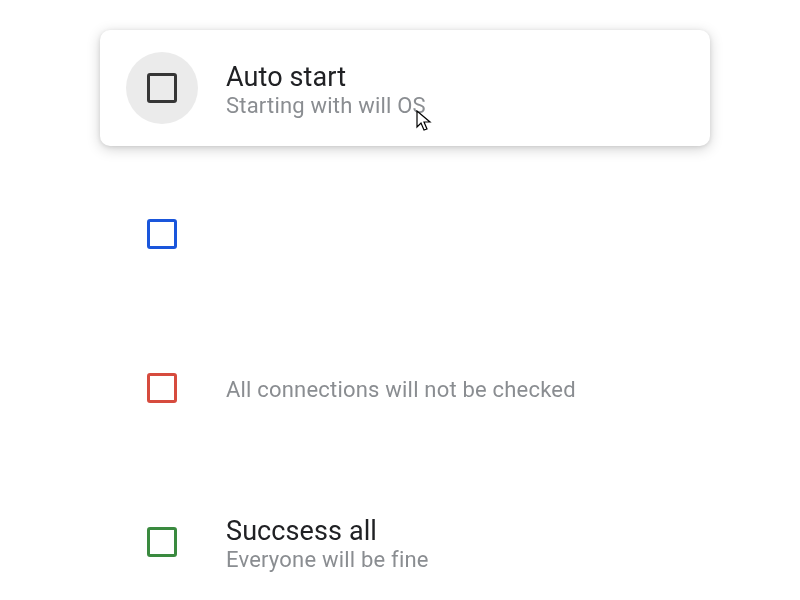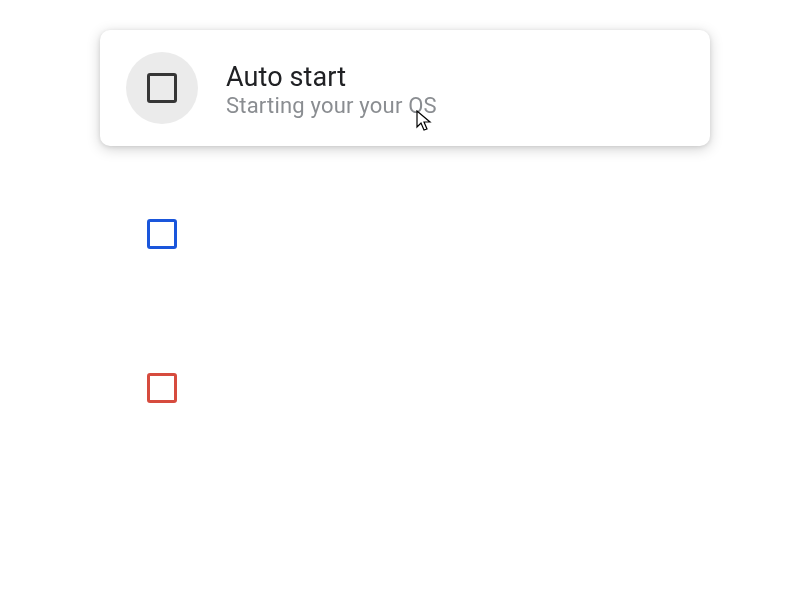--- a/index.html
+++ b/index.html
@@ -80,36 +80,46 @@
 <body>
 
 <div class="list">
 
   <div class="item hovered">
     <div class="checkbox-hit">
       <div class="checkbox-box" style="border-color:#363636"></div>
     </div>
     <div class="texts">
       <div class="title">Auto start</div>
-      <div class="subtitle">Starting your your OS</div>
+      <div class="subtitle">Starting with will OS</div>
     </div>
   </div>
 
   <div class="item">
     <div class="checkbox-hit">
       <div class="checkbox-box" style="border-color:#1a56db"></div>
     </div>
   </div>
 
   <div class="item">
     <div class="checkbox-hit">
       <div class="checkbox-box" style="border-color:#d64b3e"></div>
     </div>
     <div class="texts">
+      <div class="subtitle">All connections will not be checked</div>
     </div>
   </div>
 
+  <div class="item">
+    <div class="checkbox-hit">
+      <div class="checkbox-box" style="border-color:#3a8a3f"></div>
+    </div>
+    <div class="texts">
+      <div class="title">Succsess all</div>
+      <div class="subtitle">Everyone will be fine</div>
+    </div>
+  </div>
 
 </div>
 
 <svg class="cursor" viewBox="0 0 18 22">
   <path d="M1 1 L1 17 L5 13 L8 20 L11 19 L8 12 L14 12 Z" fill="#ffffff" stroke="#000000" stroke-width="1.2"></path>
 </svg>
 
 </body></html>

